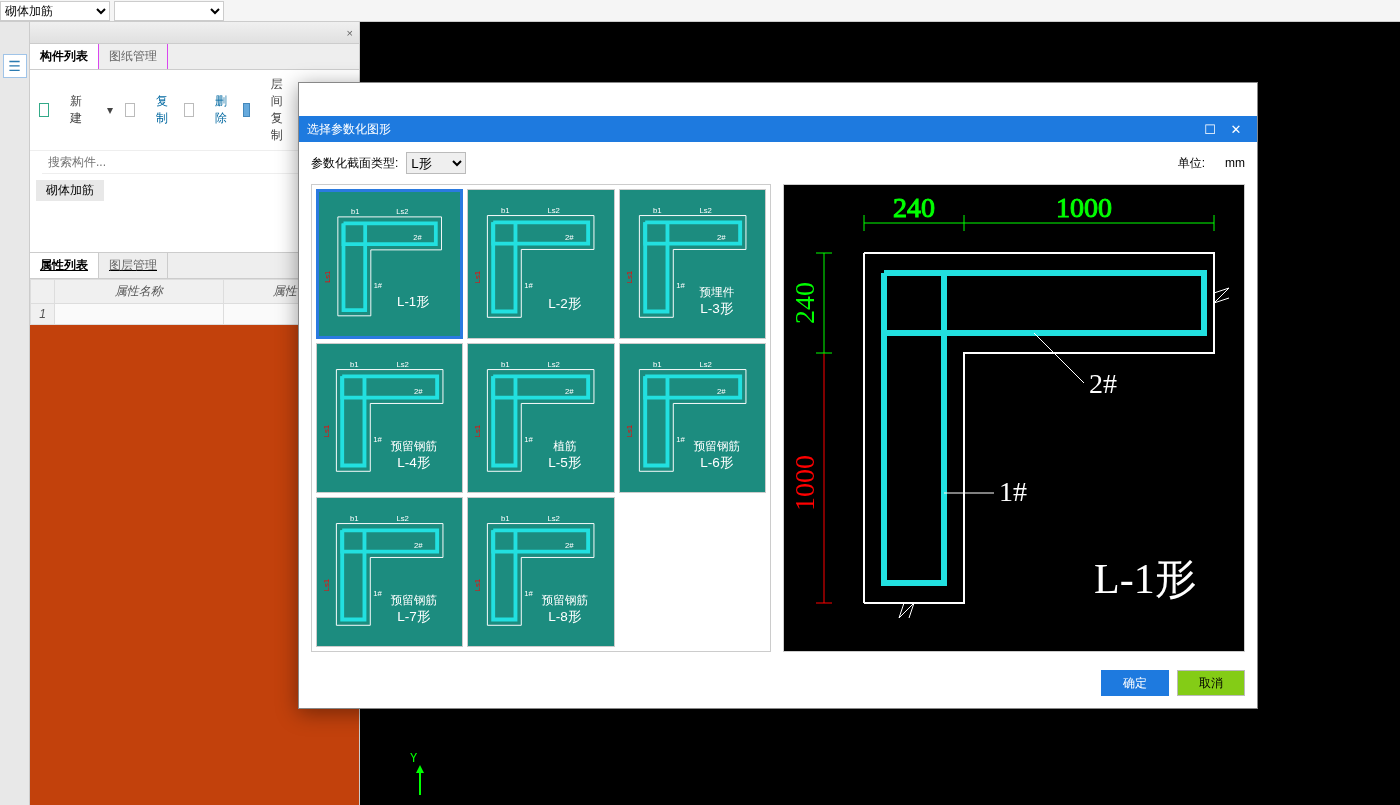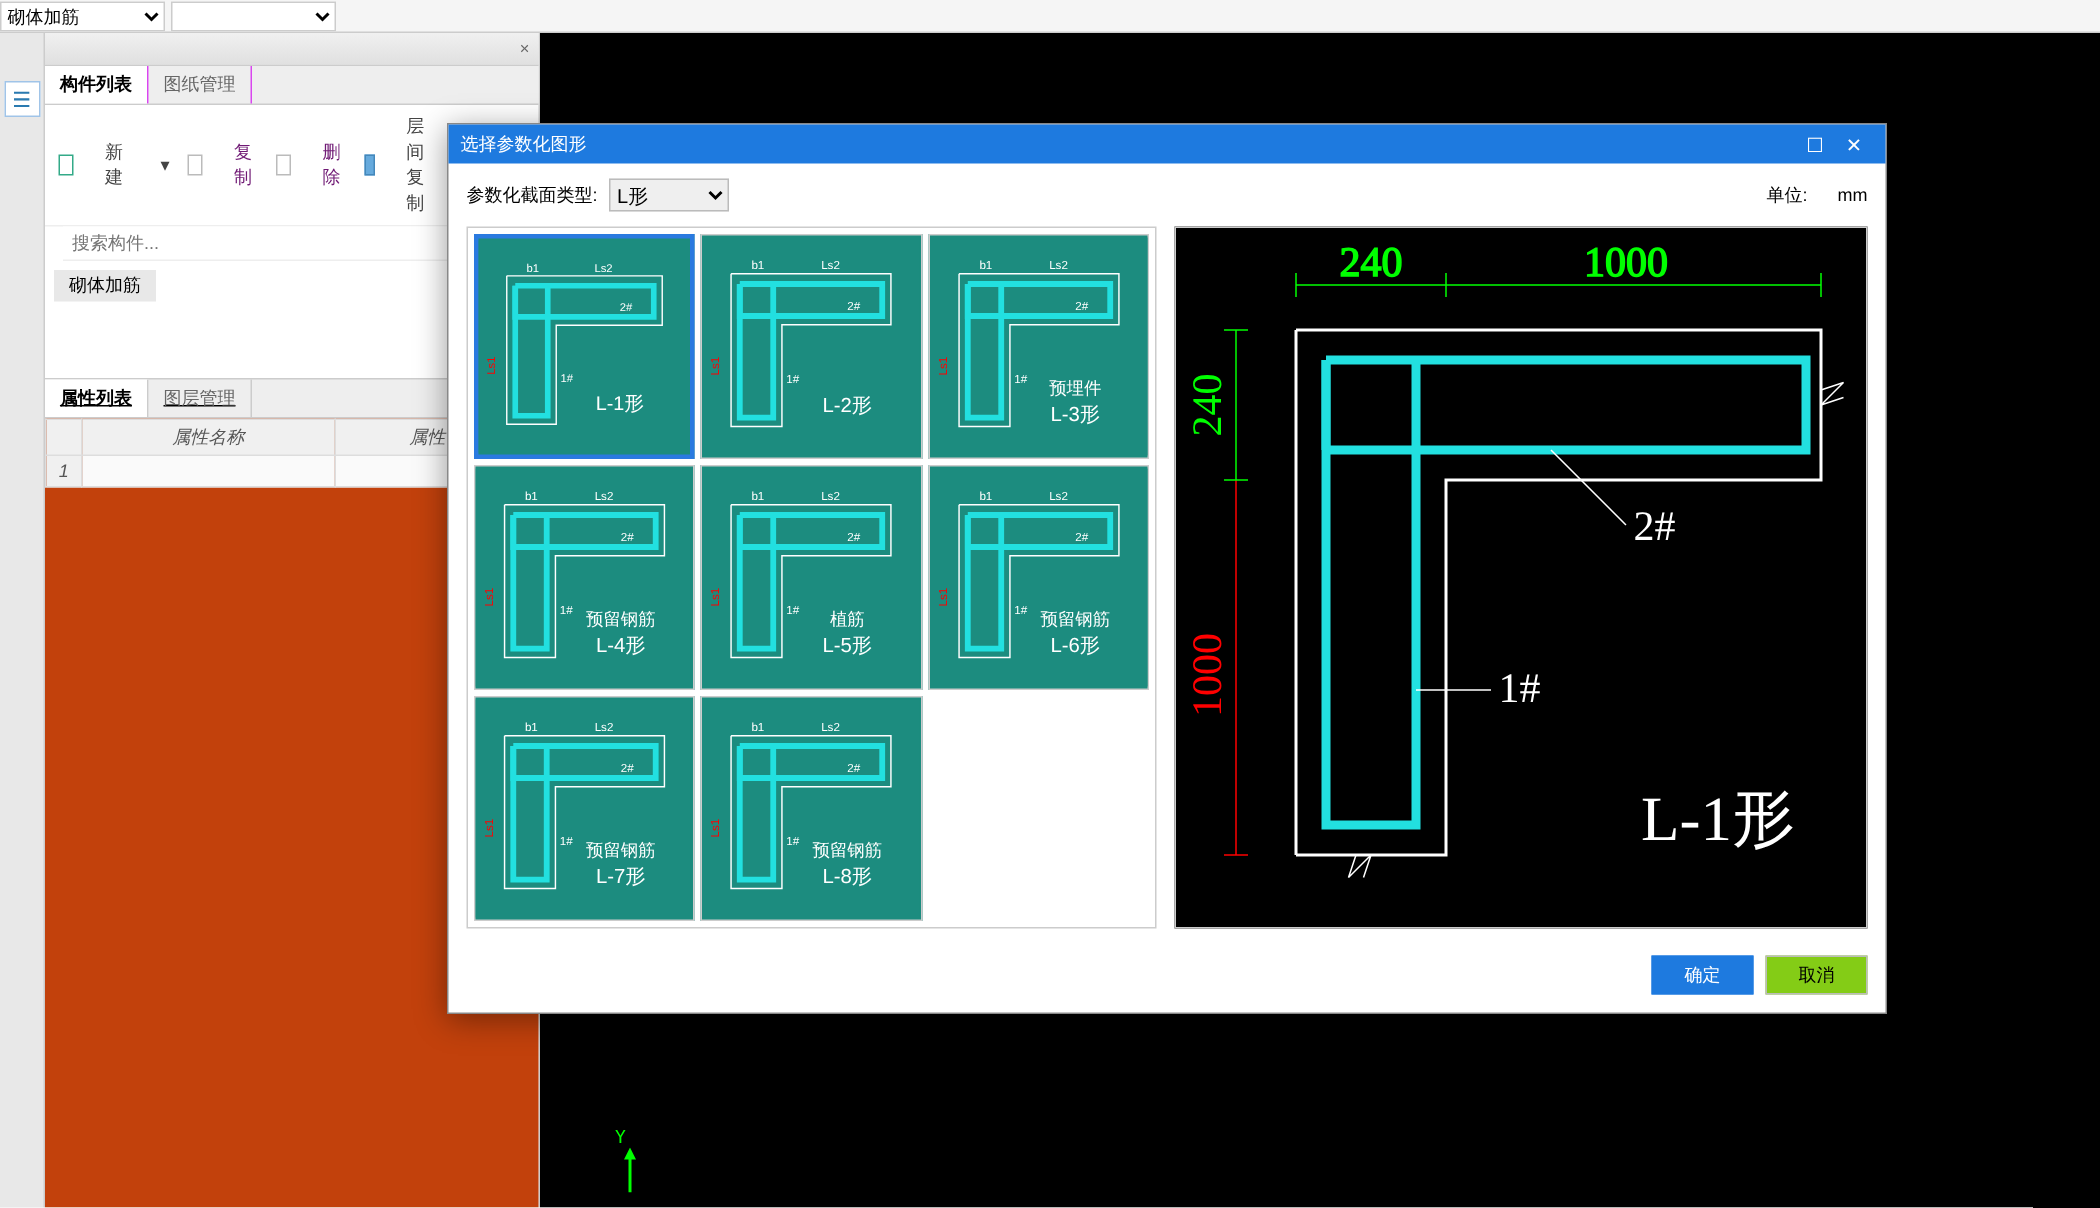--- a/index.html
+++ b/index.html
@@ -88,21 +88,21 @@
     gap: 6px;
     color: #444;
   }
   .toolbar-row .tbtn {
     display: flex;
     align-items: center;
     gap: 21px;
     cursor: pointer;
     padding: 2px 3px;
   }
-  .toolbar-row .tbtn.disabled { color: #701a75; }
+  .toolbar-row .tbtn.disabled { color: #0369a1; }
   .toolbar-row .ico {
     width: 14px; height: 14px;
     display: inline-block;
   }
   .search-row input {
     width: 100%;
     border: none;
     border-bottom: 1px solid #eee;
     padding: 4px 6px;
     color: #999;
@@ -181,35 +181,36 @@
     flex-direction: column;
   }
   .dlg-title {
     height: 26px;
     background: #1e7adf;
     color: #fff;
     display: flex;
     align-items: center;
     padding: 0 8px;
     font-size: 12px;
+    margin-top: 33px;
   }
   .dlg-title .title-text { flex: 1; }
   .dlg-title .win-btn {
     width: 26px; text-align: center;
     cursor: pointer;
     font-size: 13px;
   }
   .dlg-top {
     display: flex;
     align-items: center;
     padding: 10px 12px 6px;
     gap: 8px;
   }
   .dlg-top select {
-    width: 80px;
+    width: 60px;
     height: 22px;
     border: 1px solid #bbb;
   }
   .dlg-top .spacer { flex: 1; }
   .dlg-body {
     display: flex;
     padding: 4px 12px 10px;
     gap: 12px;
   }
   .shape-grid {

